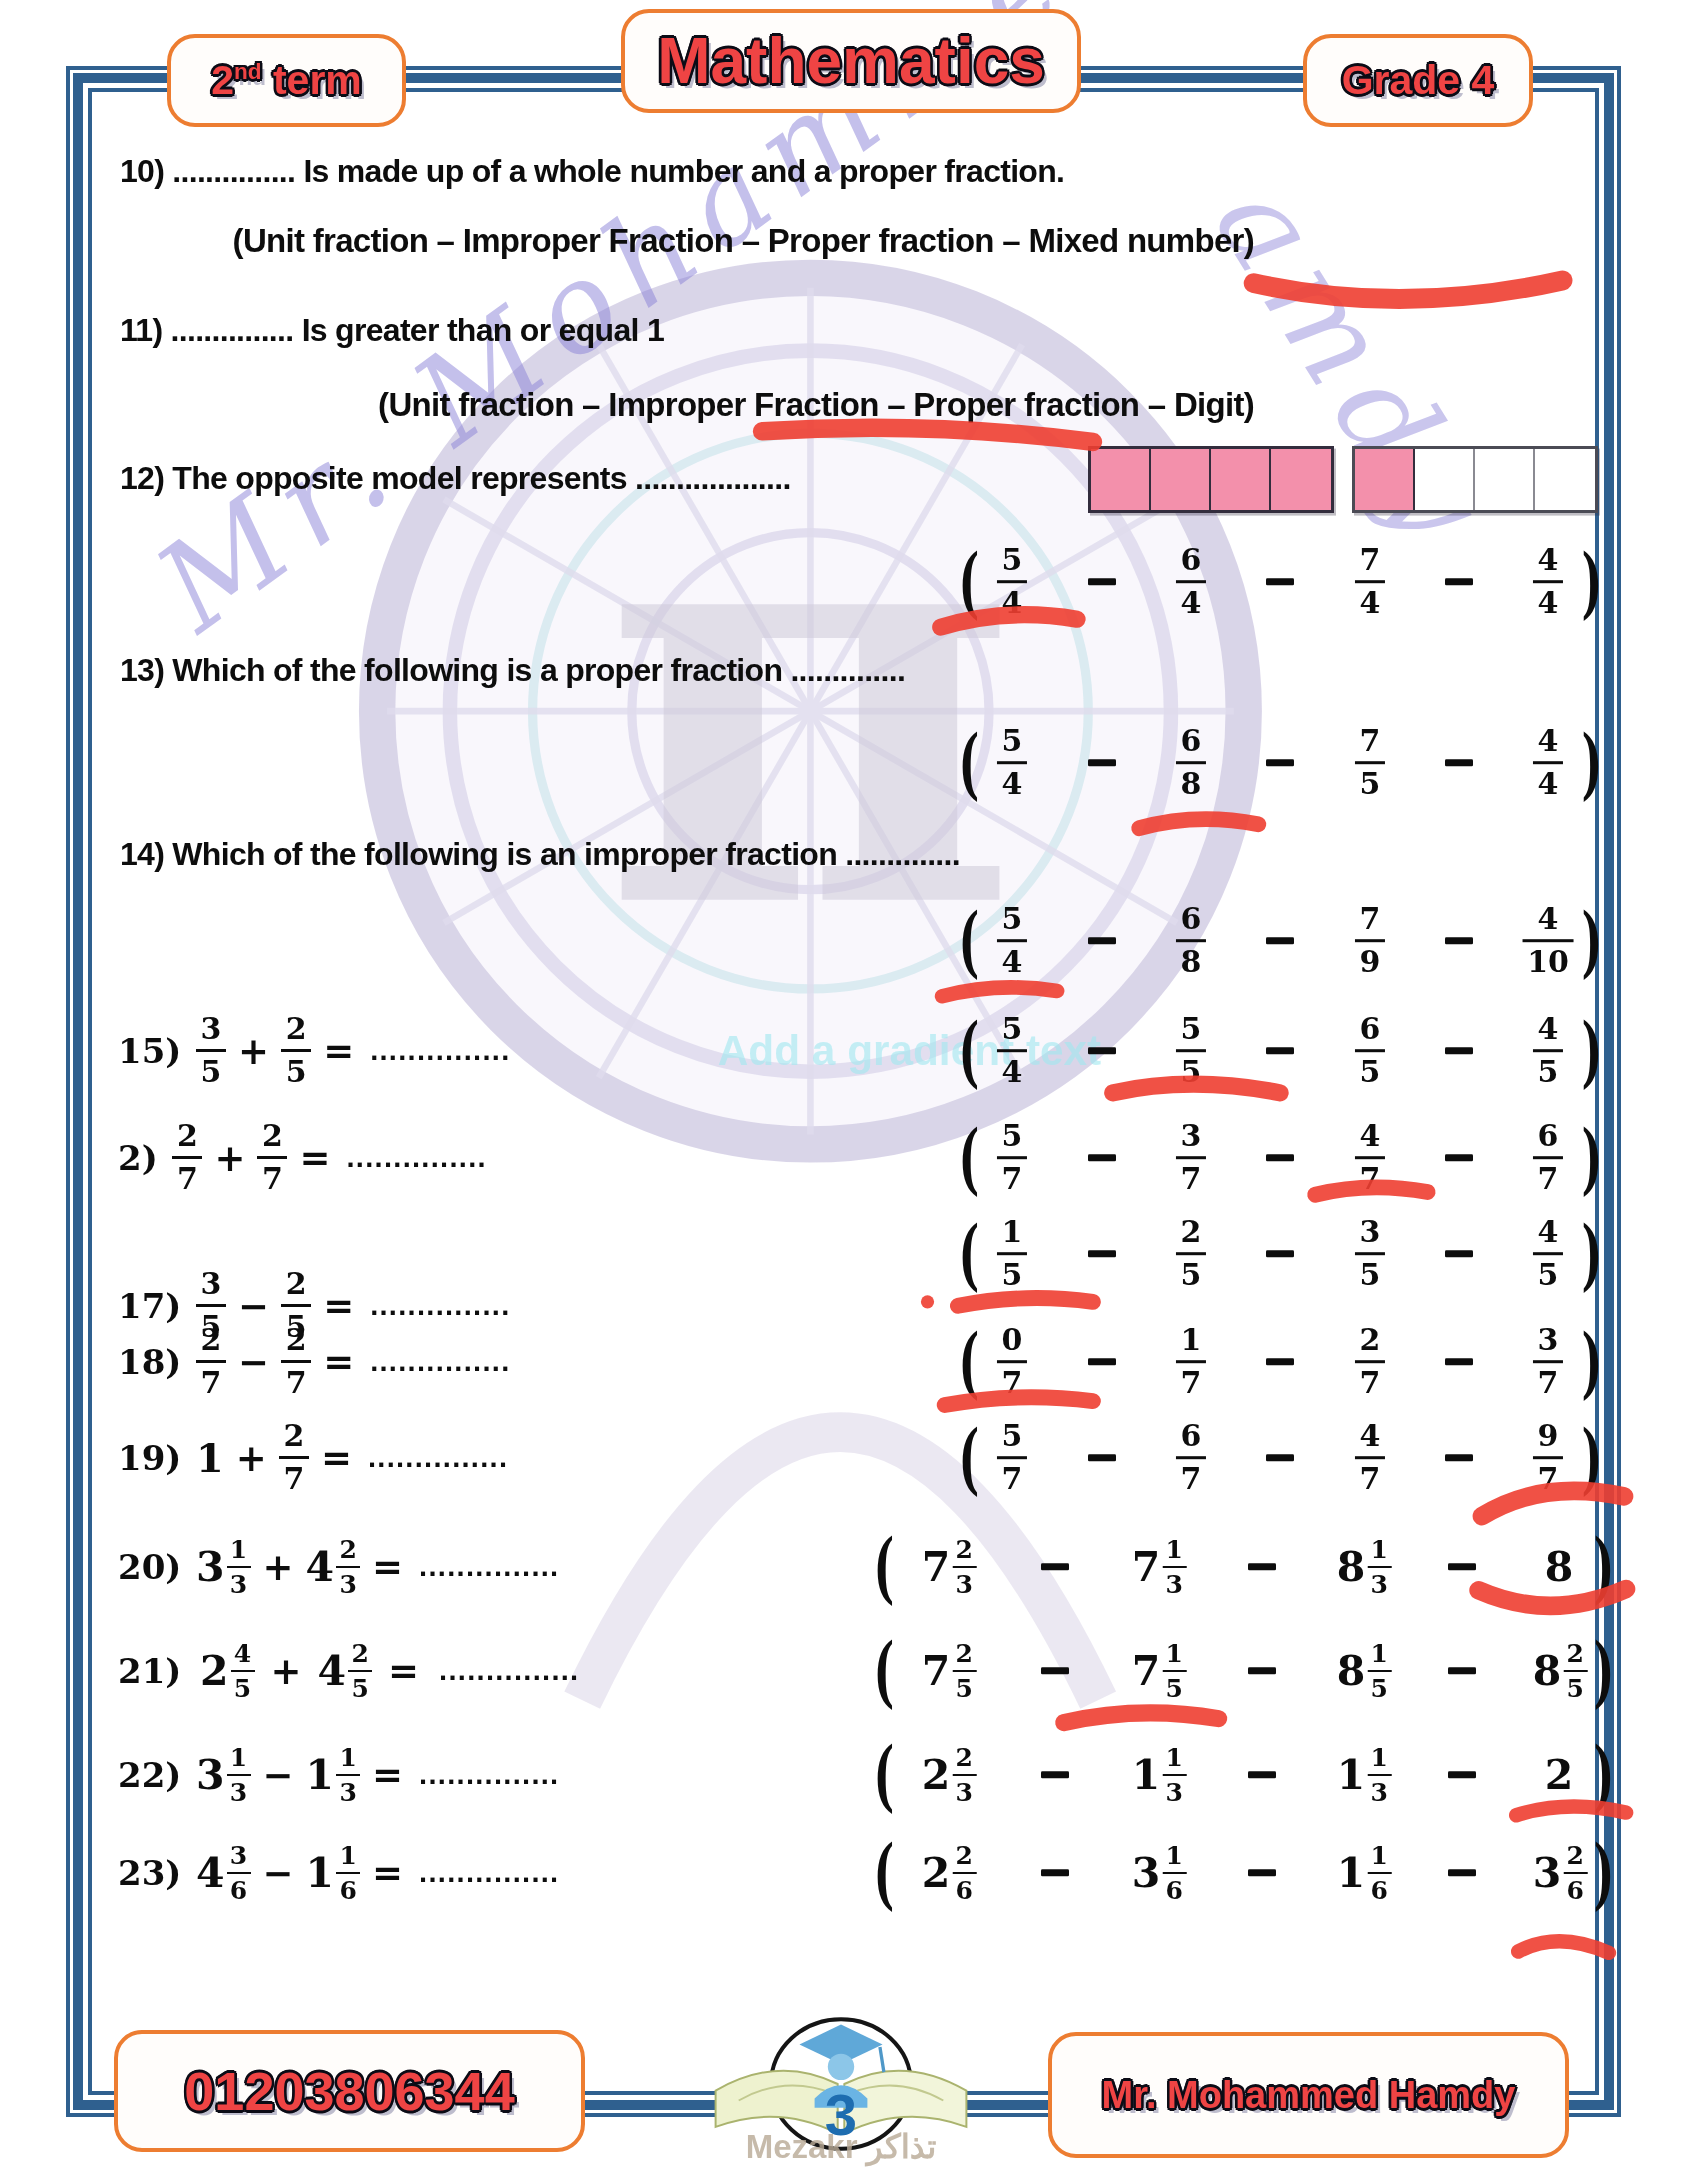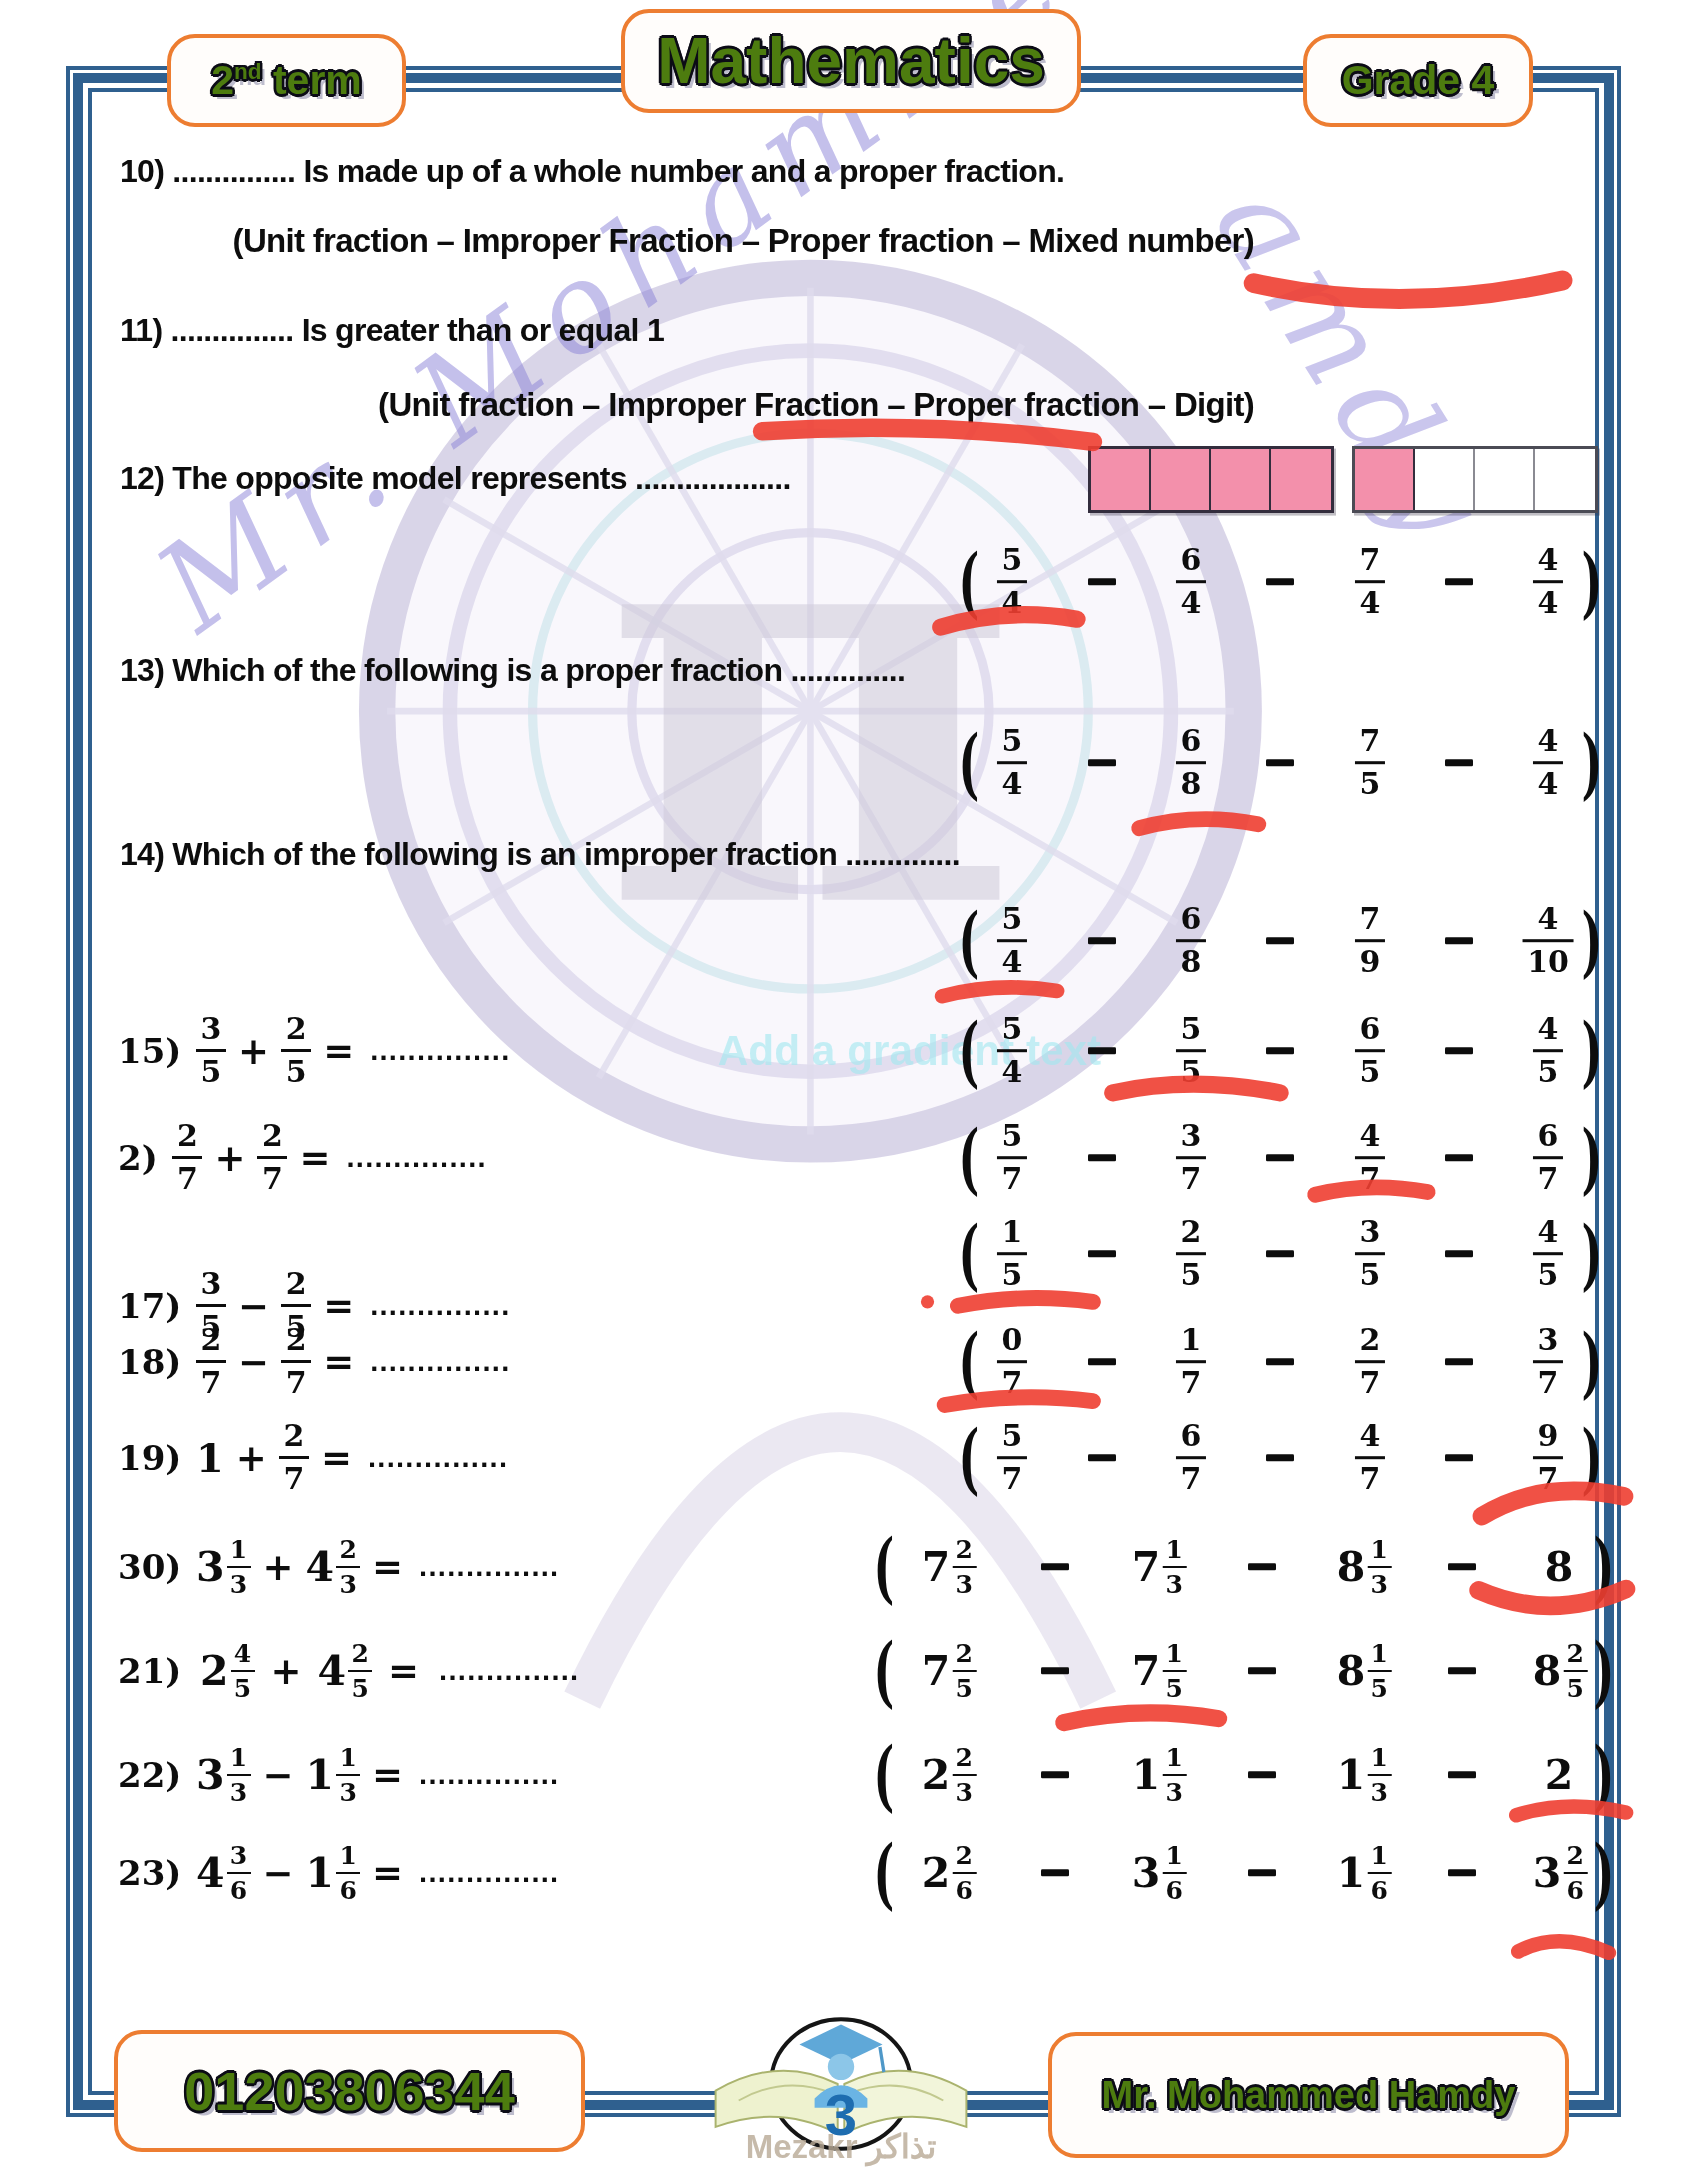--- a/index.html
+++ b/index.html
@@ -17,21 +17,21 @@
   #f3 { left:88px; top:88px; right:88px; bottom:88px; border-width:4px; }
 
   
   .hbox { position:absolute; background:#fffdfb; border:4px solid #ED7D31; border-radius:28px;
           display:flex; align-items:center; justify-content:center; z-index:5; white-space:nowrap; }
   #box-term  { left:167px;  top:34px;   width:239px; height:93px; font-size:41px; }
   #box-title { left:621px;  top:9.3px;   width:460px; height:104px; font-size:64px; }
   #box-grade { left:1303px; top:34px;   width:230px; height:93px; font-size:41px; }
   #box-phone { left:114px;  top:2030px; width:471px; height:122px; font-size:54px; }
   #box-name  { left:1048px; top:2032px; width:521px; height:126px; font-size:38px; }
-  .wa { font-family:"Liberation Sans",sans-serif; font-weight:700; color:#4d7c0f; letter-spacing:0px;
+  .wa { font-family:"Liberation Sans",sans-serif; font-weight:700; color:#ef4444; letter-spacing:0px;
         text-shadow:-2px -2px 0 #0c0c16, 2px -2px 0 #0c0c16, -2px 2px 0 #0c0c16, 2px 2px 0 #0c0c16,
                     -2.6px 0 0 #0c0c16, 2.6px 0 0 #0c0c16, 0 -2.6px 0 #0c0c16, 0 2.6px 0 #0c0c16,
                     4.6px 5.3px 0 rgba(125,125,160,.5); }
   .wa sup { font-size:55%; vertical-align:super; }
 
   .logo { position:absolute; left:699px; top:1985px; z-index:6; }
 
   
   #content { position:absolute; left:0; top:0; width:1342px; height:2183px; z-index:3; }
   .qline { position:absolute; left:120px; white-space:nowrap;
@@ -193,21 +193,21 @@
         <span class="eqwhole">1</span>
         <span class="eop">+</span>
         <span class="frac">
           <span class="fn">2</span>
           <span class="fd">7</span>
         </span>
         <span class="eop">=</span>
         <span class="dots">...............</span>
       </div>
       <div class="eqrow" style="top: 1517px;">
-        <span class="eqlab">30)</span>
+        <span class="eqlab">20)</span>
         <span class="mixed">
           <span class="mw">3</span>
           <span class="frac sm">
             <span class="fn">1</span>
             <span class="fd">3</span>
           </span>
         </span>
         <span class="eop">+</span>
         <span class="mixed">
           <span class="mw">4</span>

